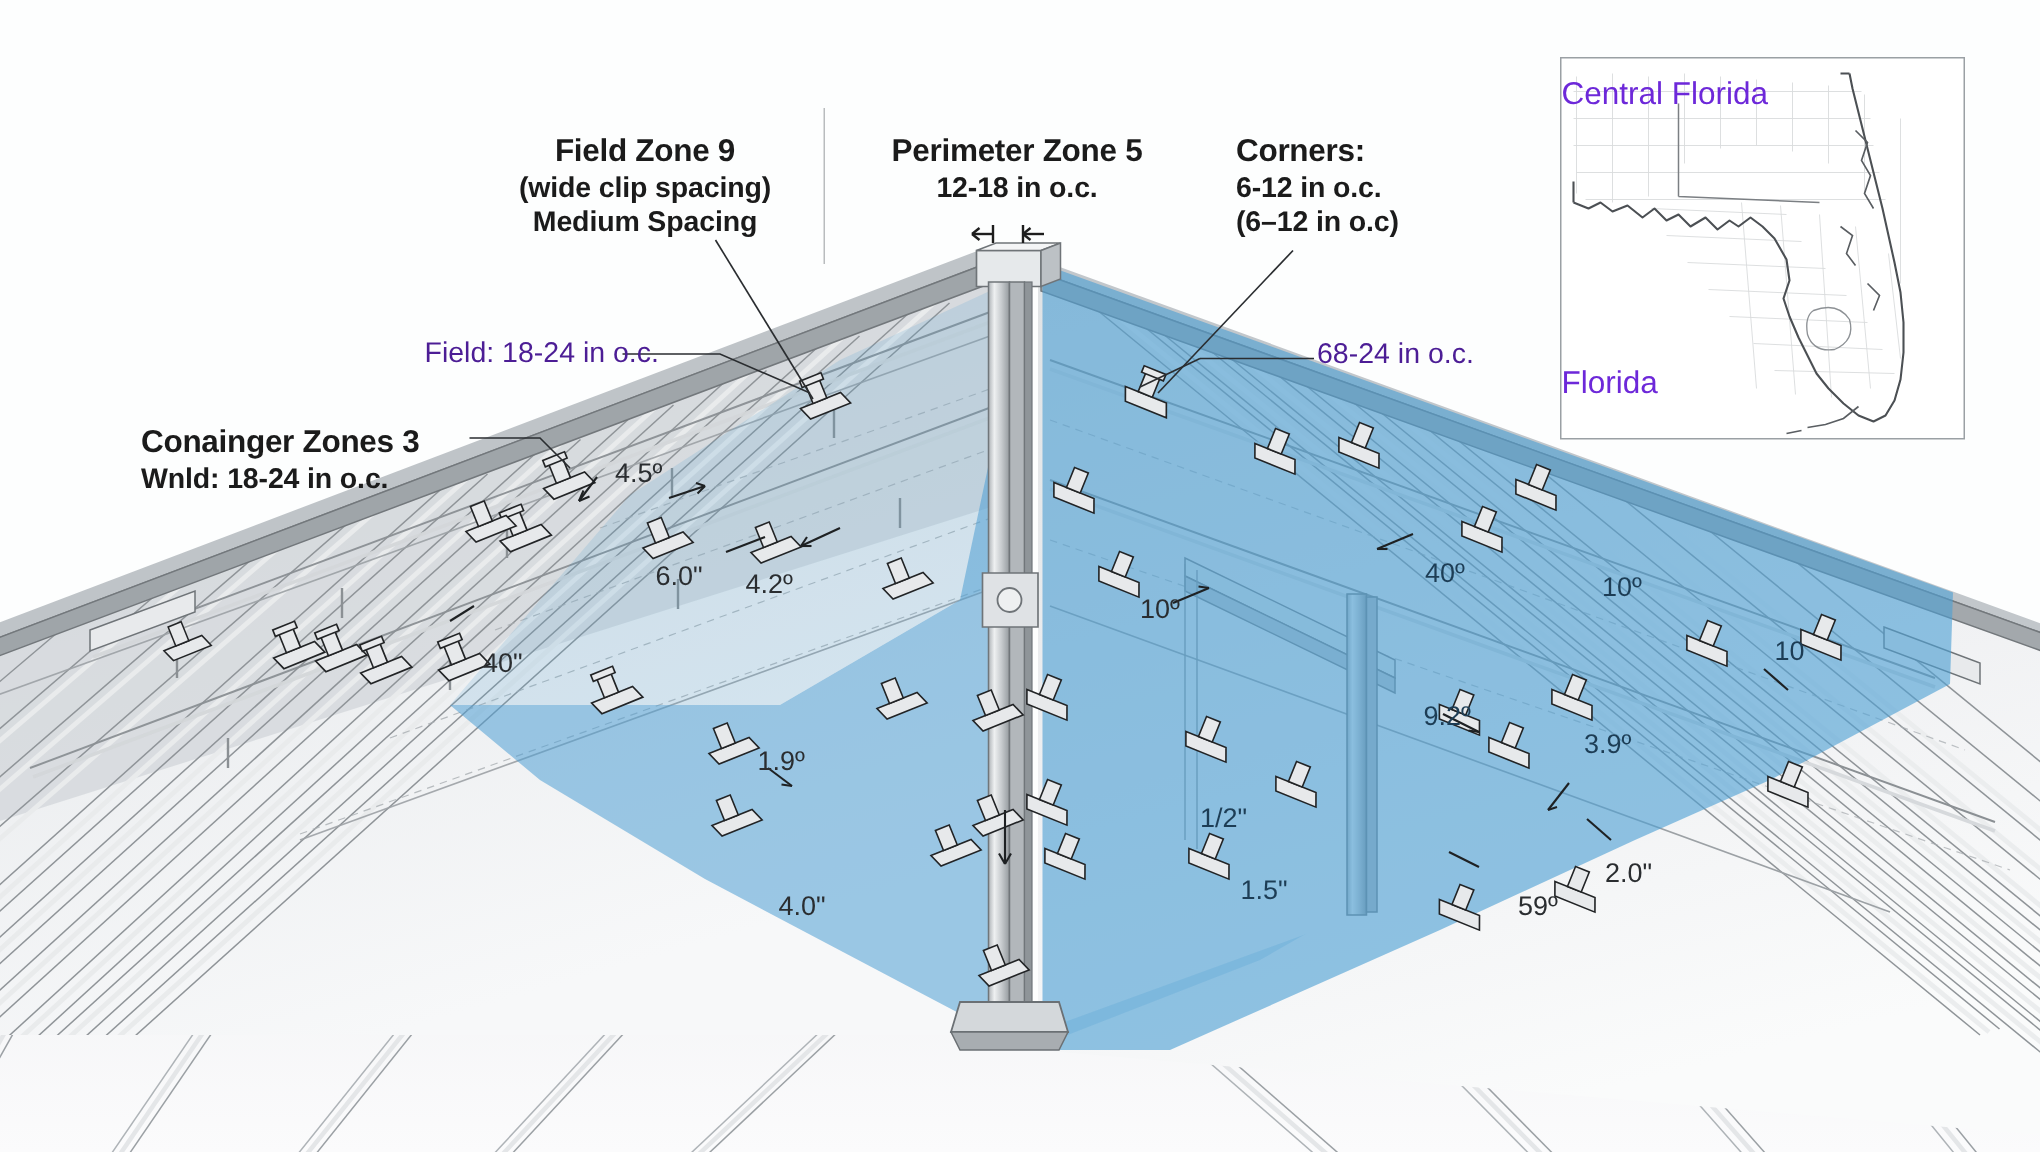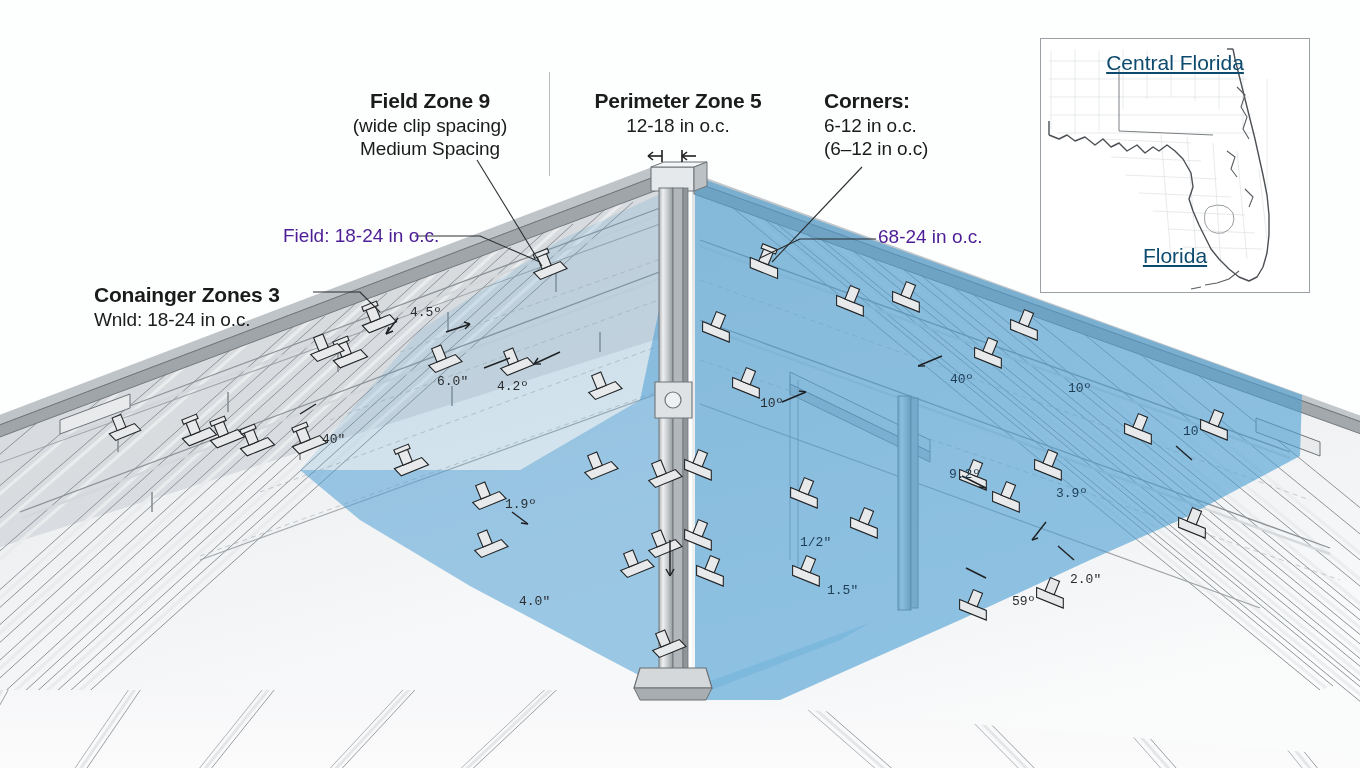--- a/index.html
+++ b/index.html
@@ -22,21 +22,21 @@
     color:#1b1b1b;
     line-height:1.22;
     white-space:nowrap;
   }
   .callout .hd{
     font-weight:bold;
     font-size:21px;
     letter-spacing:-0.2px;
   }
   .callout .sub{
-    font-weight:normal;
+    font-weight:bold;
     font-size:19px;
     letter-spacing:-0.1px;
   }
   .ctr{text-align:center;}
   .lft{text-align:left;}
 
   .lead-note{
     position:absolute;
     font-size:19px;
     color:#4c1d95;
@@ -58,35 +58,33 @@
     width:270px;height:255px;
     background:#ffffff;
     border:1px solid #9aa0a4;
     box-sizing:border-box;
     overflow:hidden;
   }
   #inset svg{position:absolute;left:0;top:0;}
   .inset-label{
     position:absolute;
     font-size:21px;
-    color:#0c4a6e;
+    color:#6d28d9;
     white-space:nowrap;
-    text-align:center;
-    text-decoration:underline;
   }
   #inset-title{left:0;right:0;top:12px;}
   #inset-city{left:0;right:0;top:205px;}
 
   
   .dim{
     position:absolute;
-    font-size:13px;
+    font-size:18px;
     color:#2a2d30;
     white-space:nowrap;
-    font-family:Liberation Mono, monospace;
+    font-family:Liberation Sans, sans-serif;
   }
   .dim.blue{color:#1d3d55;}
 </style>
 </head>
 <body>
 
 <div id="stage">
 
   <svg id="art" viewBox="0 0 1360 768" xmlns="http://www.w3.org/2000/svg">
     <defs>

